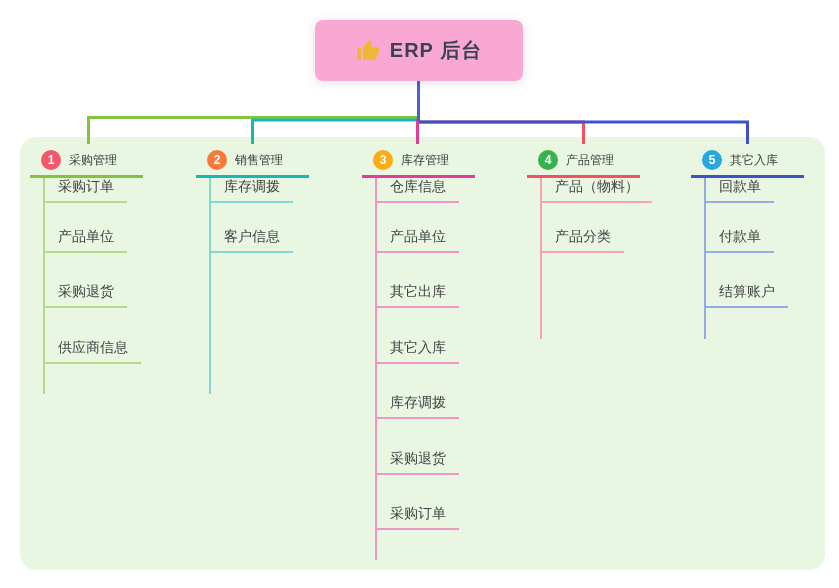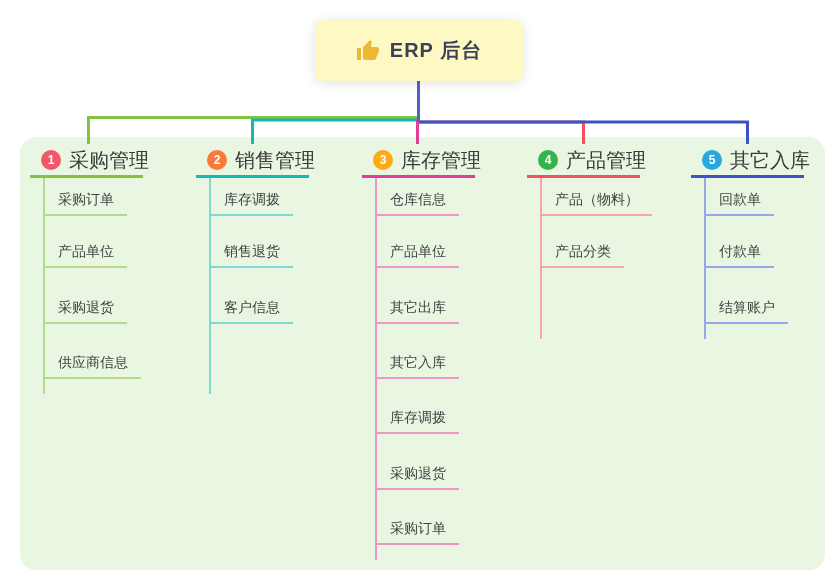--- a/index.html
+++ b/index.html
@@ -8,21 +8,21 @@
     font-family:"Liberation Sans","DejaVu Sans",sans-serif;
   }
   
   .panel{
     position:absolute;left:20px;top:137px;width:805px;height:433px;
     background:#e9f6e2;border-radius:16px;
   }
   
   .root-card{
     position:absolute;left:315px;top:20px;width:208px;height:61px;
-    background:#fef9c3;border-radius:8px;
+    background:#f9a8d4;border-radius:8px;
     box-shadow:0 2px 12px rgba(0,0,0,0.12);
     display:flex;align-items:center;justify-content:center;gap:10px;
     z-index:3;cursor:pointer;
   }
   .root-card .ttl{font-size:20px;font-weight:600;color:#3b4157;letter-spacing:1px;}
   .thumb{width:24px;height:24px;display:block;}
   
   svg.wires{position:absolute;left:0;top:0;z-index:1;}
   
   .branch{position:absolute;top:137px;width:160px;z-index:2;}
@@ -31,28 +31,28 @@
     border-bottom:3px solid var(--main);
     display:flex;align-items:center;gap:8px;
     padding:8px 0 0 11px;cursor:pointer;
   }
   .badge{
     width:20px;height:20px;border-radius:50%;
     background:var(--badge);color:#fff;
     font-size:12px;font-weight:bold;line-height:20px;text-align:center;
     flex:0 0 20px;
   }
-  .btext{font-size:20px;font-weight:500;color:#3a3a3a;white-space:nowrap;}
+  .btext{font-size:12px;font-weight:500;color:#3a3a3a;white-space:nowrap;}
   .trunk{
     position:absolute;left:13px;top:41px;width:2px;background:var(--light);
   }
   .rows4 .trunk{height:216px;}
   .rows7 .trunk{height:382px;}
   .rows3 .trunk{height:161px;}
-  .crow{height:55.4px;display:flex;align-items:center;}
+  .crow{height:55.4px;display:flex;align-items:flex-start;}
   .crow:first-child{height:50px;}
   .node{
     display:inline-block;margin-left:13px;
     padding:0 13px 5px 15px;
     border-bottom:2px solid var(--light);
     font-size:14px;color:#424242;white-space:nowrap;cursor:pointer;
   }
 </style>
 </head>
 <body>
@@ -99,23 +99,20 @@
 
 <div class="branch rows4" style="left: 196px; --main: #15b9b2; --light: #7edad2; --badge: #f8793a;">
   <div class="btitle">
     <span class="badge">2</span>
     <span class="btext">销售管理</span>
   </div>
   <div class="trunk"></div>
   <div class="children">
     <div class="crow">
         <span class="node">库存调拨</span>
-      </div>
-    <div class="crow">
-        <span class="node">销售退货</span>
       </div>
     <div class="crow">
         <span class="node">客户信息</span>
       </div>
   </div>
 </div>
 
 <div class="branch rows7" style="left: 362px; --main: #e03f98; --light: #f096c6; --badge: #f9ac15;">
   <div class="btitle">
     <span class="badge">3</span>

